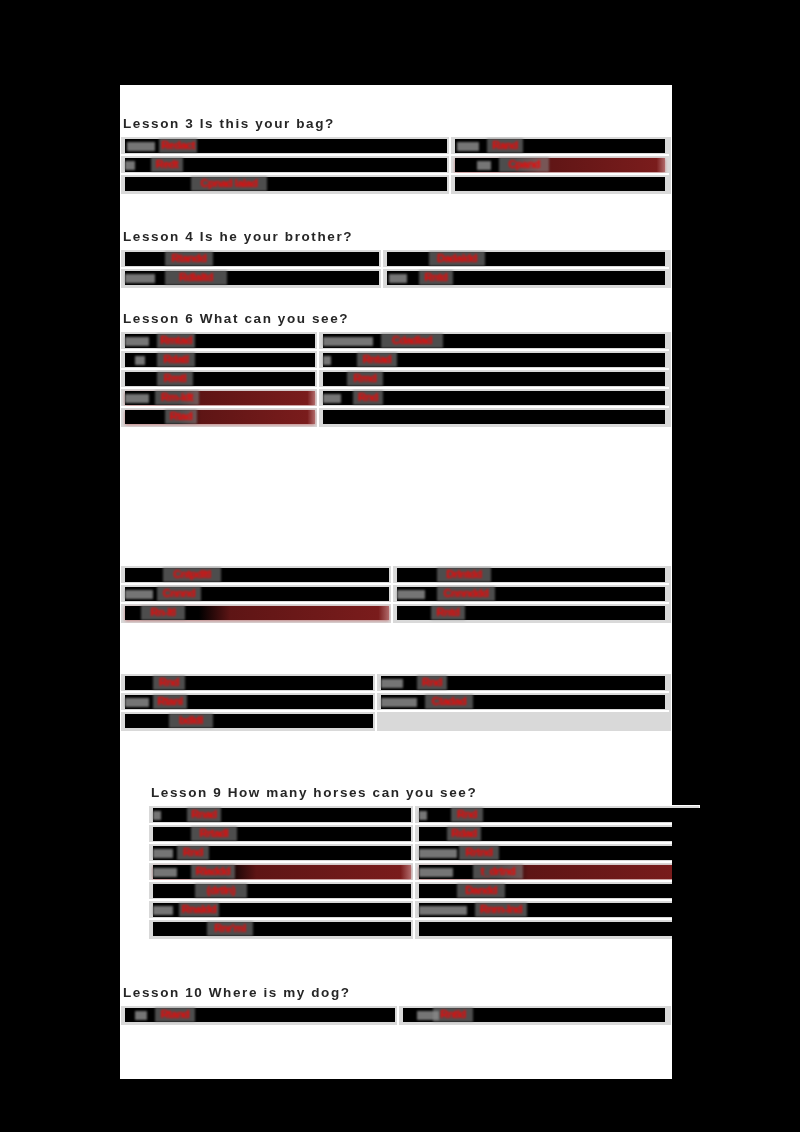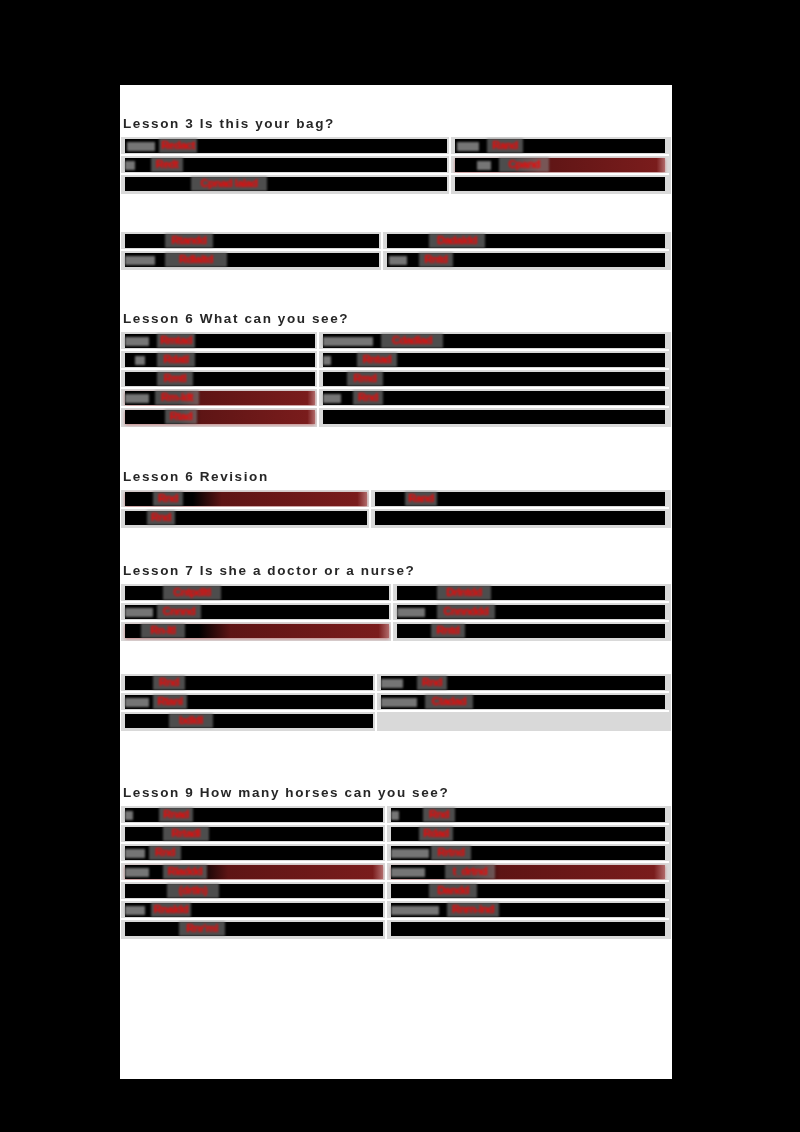--- a/index.html
+++ b/index.html
@@ -147,20 +147,21 @@
               <div class="greylabel" style="left: 26px; width: 14px;"></div>
               <div class="redtext" style="left: 48px; width: 50px;">Cpand</div>
             </div>
             <div class="cell">
               <div class="redact" style="width: 210px; left: 4px;"></div>
             </div>
           </div>
         </div>
       </div>
       <div class="lesson-block" style="top: 143px;">
+        <div class="lesson-heading">Lesson 4 Is he your brother?</div>
         <div class="ltable">
           <div class="col" style="width: 262px; flex: 0 0 262px;">
             <div class="cell">
               <div class="redact" style="width: 254px; left: 4px;"></div>
               <div class="redtext" style="left: 44px; width: 48px;">Rtandd</div>
             </div>
             <div class="cell">
               <div class="redact" style="width: 254px; left: 4px;"></div>
               <div class="greylabel" style="left: 4px; width: 30px;"></div>
               <div class="redtext" style="left: 44px; width: 62px;">Rdlaltd</div>
@@ -226,46 +227,21 @@
               <div class="redact" style="width: 342px; left: 4px;"></div>
               <div class="greylabel" style="left: 4px; width: 18px;"></div>
               <div class="redtext" style="left: 34px; width: 30px;">Rnd</div>
             </div>
             <div class="cell">
               <div class="redact" style="width: 342px; left: 4px;"></div>
             </div>
           </div>
         </div>
       </div>
-      <div class="lesson-block" style="top: 383px;">
-        <div class="lesson-heading">Lesson 6 Revision</div>
-        <div class="ltable">
-          <div class="col" style="width: 250px; flex: 0 0 250px;">
-            <div class="cell">
-              <div class="redact soft" style="width: 242px; left: 4px;"></div>
-              <div class="redtext" style="left: 32px; width: 30px;">Rnd</div>
-            </div>
-            <div class="cell">
-              <div class="redact" style="width: 242px; left: 4px;"></div>
-              <div class="redtext" style="left: 26px; width: 28px;">Rnd</div>
-            </div>
-          </div>
-          <div class="col" style="width: 298px; flex: 0 0 298px;">
-            <div class="cell">
-              <div class="redact" style="width: 290px; left: 4px;"></div>
-              <div class="redtext" style="left: 34px; width: 32px;">Rand</div>
-            </div>
-            <div class="cell">
-              <div class="redact" style="width: 290px; left: 4px;"></div>
-            </div>
-          </div>
-        </div>
-      </div>
       <div class="lesson-block" style="top: 477px;">
-        <div class="lesson-heading">Lesson 7 Is she a doctor or a nurse?</div>
         <div class="ltable">
           <div class="col" style="width: 272px; flex: 0 0 272px;">
             <div class="cell">
               <div class="redact" style="width: 264px; left: 4px;"></div>
               <div class="redtext" style="left: 42px; width: 58px;">Cntpdltl</div>
             </div>
             <div class="cell">
               <div class="redact" style="width: 264px; left: 4px;"></div>
               <div class="greylabel" style="left: 4px; width: 28px;"></div>
               <div class="redtext" style="left: 36px; width: 44px;">Cnnnd</div>
@@ -317,21 +293,21 @@
             </div>
             <div class="cell">
               <div class="redact" style="width: 284px; left: 4px;"></div>
               <div class="greylabel" style="left: 4px; width: 36px;"></div>
               <div class="redtext" style="left: 48px; width: 48px;">Ctadad</div>
             </div>
             <div class="cell empty"></div>
           </div>
         </div>
       </div>
-      <div class="lesson-block" style="top: 699px;">
+      <div class="lesson-block" style="top: 699px; margin-left: 28px;">
         <div class="lesson-heading">Lesson 9 How many horses can you see?</div>
         <div class="ltable">
           <div class="col" style="width: 266px; flex: 0 0 266px;">
             <div class="cell">
               <div class="redact" style="width: 258px; left: 4px;"></div>
               <div class="greylabel" style="left: 4px; width: 8px;"></div>
               <div class="redtext" style="left: 38px; width: 34px;">Rnad</div>
             </div>
             <div class="cell">
               <div class="redact" style="width: 258px; left: 4px;"></div>
@@ -385,20 +361,39 @@
               <div class="redact" style="width: 274px; left: 4px;"></div>
               <div class="redtext" style="left: 42px; width: 48px;">Dandd</div>
             </div>
             <div class="cell">
               <div class="redact" style="width: 274px; left: 4px;"></div>
               <div class="greylabel" style="left: 4px; width: 48px;"></div>
               <div class="redtext" style="left: 60px; width: 52px;">Rnrn-lnd</div>
             </div>
             <div class="cell">
               <div class="redact" style="width: 274px; left: 4px;"></div>
+            </div>
+          </div>
+        </div>
+      </div>
+      <div class="lesson-block" style="top: 899px;">
+        <div class="lesson-heading">Lesson 10 Where is my dog?</div>
+        <div class="ltable">
+          <div class="col" style="width: 278px; flex: 0 0 278px;">
+            <div class="cell">
+              <div class="redact" style="width: 270px; left: 4px;"></div>
+              <div class="greylabel" style="left: 14px; width: 12px;"></div>
+              <div class="redtext" style="left: 34px; width: 40px;">Rtand</div>
+            </div>
+          </div>
+          <div class="col" style="width: 270px; flex: 0 0 270px;">
+            <div class="cell">
+              <div class="redact" style="width: 262px; left: 4px;"></div>
+              <div class="greylabel" style="left: 18px; width: 22px;"></div>
+              <div class="redtext" style="left: 34px; width: 40px;">Rntld</div>
             </div>
           </div>
         </div>
       </div>
     </div>
 
   <div id="overflow-layer">
       <div class="overflow-bar" style="top: 140px; height: 72px; width: 128px;"></div>
       <div class="overflow-bar" style="top: 253px; height: 44px; width: 128px;"></div>
       <div class="overflow-bar" style="top: 338px; height: 115px; width: 128px;"></div>

